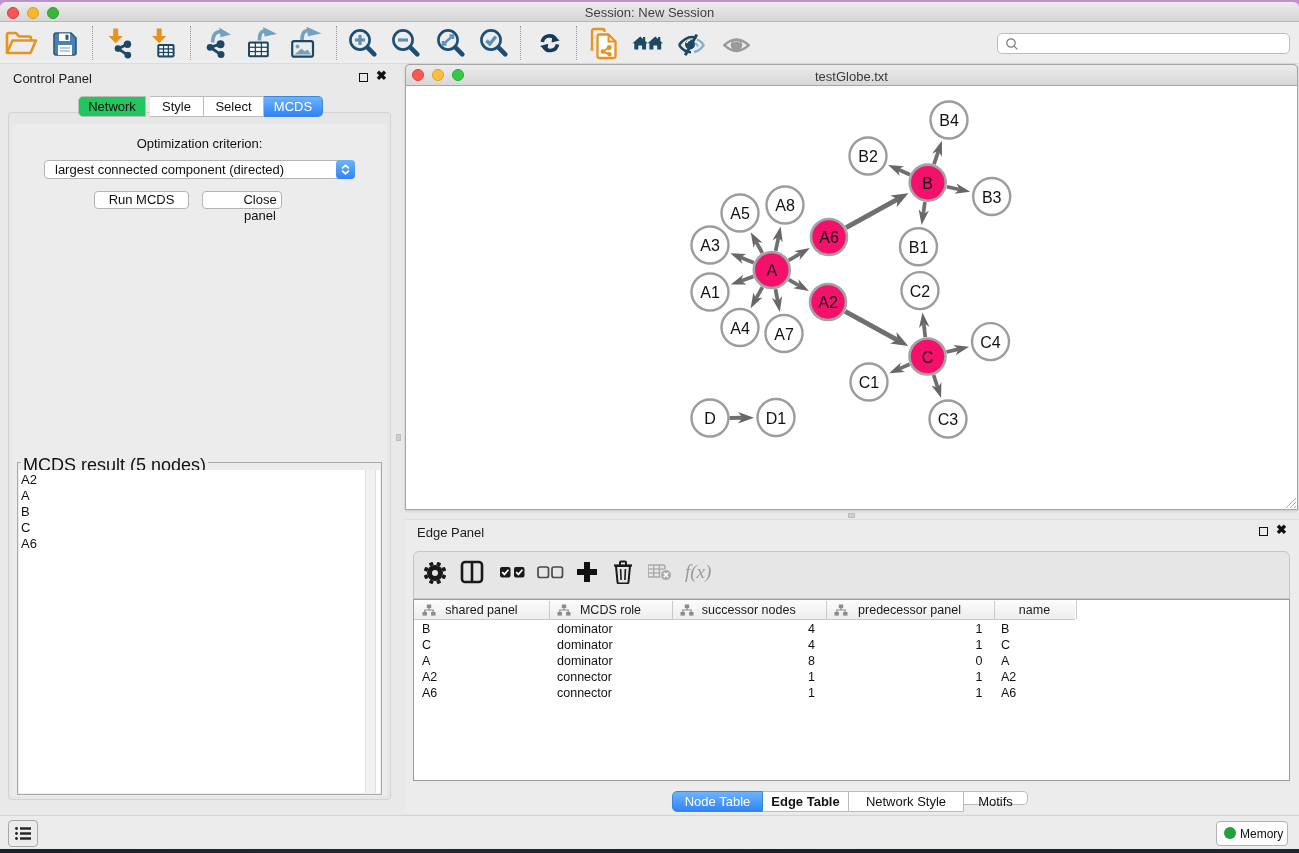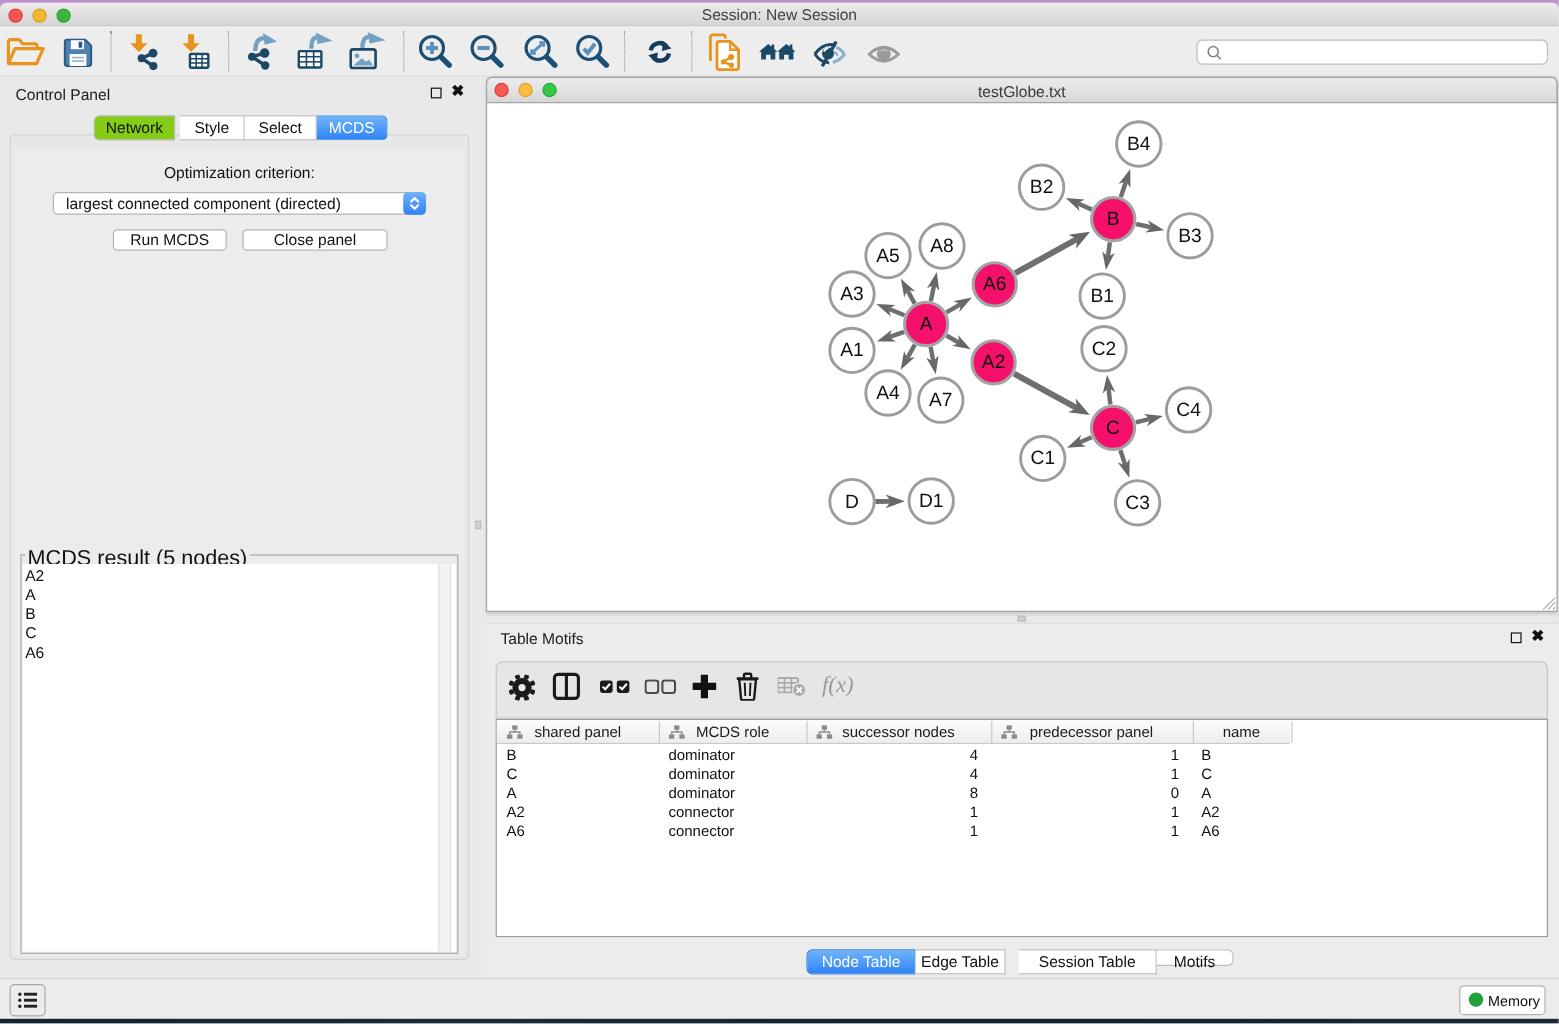--- a/index.html
+++ b/index.html
@@ -157,41 +157,41 @@
 <svg class="abs" style="left:1005px;top:37px;" width="14" height="14" viewBox="0 0 14 14">
     <circle cx="6" cy="6" r="4.2" fill="none" stroke="#7c7c7c" stroke-width="1.2"></circle>
     <line x1="9.2" y1="9.2" x2="12.3" y2="12.3" stroke="#7c7c7c" stroke-width="1.2"></line>
   </svg>
 
 <div class="abs" style="left:13px;top:71px;font-size:13px;color:#1d1d1d;">Control Panel</div>
 <div class="abs" style="left:359px;top:73px;width:9px;height:9px;border:1.5px solid #111;"></div>
 <div class="abs" style="left:376px;top:68px;font-size:13px;font-weight:bold;color:#111;">✖</div>
 
 <div class="abs" style="left:78px;top:96px;width:245px;height:21px;z-index:5;">
-  <div class="abs" style="left:0;top:0;width:68px;height:21px;background:#84cc16;border:1px solid #bcbcbc;border-radius:5px 0 0 5px;font-size:13px;text-align:center;line-height:19px;color:#111;">Network</div>
+  <div class="abs" style="left:0;top:0;width:68px;height:21px;background:#22c55e;border:1px solid #bcbcbc;border-radius:5px 0 0 5px;font-size:13px;text-align:center;line-height:19px;color:#111;">Network</div>
   <div class="abs" style="left:72px;top:0;width:54px;height:21px;background:#fff;border:1px solid #bcbcbc;border-left:none;font-size:13px;text-align:center;line-height:19px;color:#111;">Style</div>
   <div class="abs" style="left:126px;top:0;width:60px;height:21px;background:#fff;border:1px solid #bcbcbc;border-left:none;font-size:13px;text-align:center;line-height:19px;color:#111;">Select</div>
   <div class="abs" style="left:186px;top:0;width:59px;height:21px;background:linear-gradient(#6eb3fa,#3084f7);border:1px solid #3b87e0;border-left:none;border-radius:0 5px 5px 0;font-size:13px;text-align:center;line-height:19px;color:#fff;">MCDS</div>
 </div>
 
 <div class="abs" style="left:8px;top:112px;width:383px;height:688px;background:#e7e7e7;border:1px solid #d2d2d2;border-radius:4px;"></div>
 <div class="abs" style="left:12px;top:124px;width:375px;height:672px;background:#ececec;"></div>
 
 <div class="abs" style="left:0px;top:136px;width:399px;text-align:center;font-size:13px;color:#111;">Optimization criterion:</div>
 
 <div class="abs" style="left:44px;top:160px;width:311px;height:19px;background:#fff;border:1px solid #b4b4b4;border-radius:4px;"></div>
 <div class="abs" style="left:55px;top:162px;font-size:13px;color:#111;">largest connected component (directed)</div>
 <div class="abs" style="left:336px;top:160px;width:19px;height:19px;background:linear-gradient(#6eb3fa,#2f83f7);border-radius:4px;"></div>
 <svg class="abs" style="left:338px;top:162px;" width="15" height="15" viewBox="0 0 15 15">
     <path d="M4.6 5.9 L7.5 3.1 L10.4 5.9" fill="none" stroke="#fff" stroke-width="1.8" stroke-linecap="round" stroke-linejoin="round"></path>
     <path d="M4.6 9.1 L7.5 11.9 L10.4 9.1" fill="none" stroke="#fff" stroke-width="1.8" stroke-linecap="round" stroke-linejoin="round"></path>
   </svg>
 
 <div class="abs" style="left:94px;top:191px;width:95px;height:18px;background:#fff;border:1px solid #b4b4b4;border-radius:4px;font-size:13px;text-align:center;line-height:16px;color:#111;">Run MCDS</div>
-<div class="abs" style="left:202px;top:191px;width:121px;height:18px;background:#fff;border:1px solid #b4b4b4;border-radius:4px;font-size:13px;text-align:center;line-height:16px;color:#111;">Close panel</div>
+<div class="abs" style="left:202px;top:191px;width:80px;height:18px;background:#fff;border:1px solid #b4b4b4;border-radius:4px;font-size:13px;text-align:center;line-height:16px;color:#111;padding-left:36px;">Close panel</div>
 
 <div class="abs" style="left:17px;top:462px;width:365px;height:333px;border:1px solid #aaaaaa;"></div>
 <div class="abs" style="left:21px;top:455px;background:#ececec;padding:0 2px;font-size:18px;color:#111;">MCDS result (5 nodes)</div>
 <div class="abs" style="left:19px;top:470px;width:361px;height:323px;background:#fff;"></div>
 <div class="abs" style="left:365px;top:470px;width:11px;height:323px;background:#f2f2f2;border-left:1px solid #e0e0e0;border-right:1px solid #e0e0e0;"></div>
 <div class="abs" style="left:21px;top:472px;font-size:13px;color:#111;line-height:16px;">A2<br>A<br>B<br>C<br>A6</div>
 
 <div class="abs" style="left:405px;top:64px;width:893px;height:446px;background:#fff;border:1px solid #a5a5a5;border-radius:5px 5px 0 0;box-shadow:0 1px 3px rgba(0,0,0,0.15);"></div>
 <div class="abs" style="left:405px;top:64px;width:893px;height:22px;background:linear-gradient(#ececec,#d7d7d7);border:1px solid #a5a5a5;border-radius:5px 5px 0 0;"></div>
 <div class="abs" style="left:405px;top:69px;width:893px;text-align:center;font-size:13px;color:#3a3a3a;">testGlobe.txt</div>
@@ -287,21 +287,21 @@
 <svg class="abs" style="left:1283px;top:495px;" width="14" height="14" viewBox="0 0 14 14">
 <line x1="3" y1="13" x2="13" y2="3" stroke="#aaa" stroke-width="1"></line>
 <line x1="7" y1="13" x2="13" y2="7" stroke="#aaa" stroke-width="1"></line>
 <line x1="11" y1="13" x2="13" y2="11" stroke="#aaa" stroke-width="1"></line>
 </svg>
 
 <div class="abs" style="left:396px;top:434px;width:5px;height:7px;background:#cfcfcf;border:1px solid #bdbdbd;"></div>
 <div class="abs" style="left:848px;top:513px;width:7px;height:5px;background:#cfcfcf;border:1px solid #bdbdbd;"></div>
 
 <div class="abs" style="left:405px;top:519px;width:894px;height:294px;background:#ececec;border-top:1px solid #dddddd;"></div>
-<div class="abs" style="left:417px;top:525px;font-size:13px;color:#1d1d1d;">Table Motifs</div>
+<div class="abs" style="left:417px;top:525px;font-size:13px;color:#1d1d1d;">Edge Panel</div>
 <div class="abs" style="left:1259px;top:527px;width:9px;height:9px;border:1.5px solid #111;"></div>
 <div class="abs" style="left:1276px;top:522px;font-size:13px;font-weight:bold;color:#111;">✖</div>
 
 <div class="abs" style="left:413px;top:551px;width:877px;height:48px;background:#e6e6e6;border:1px solid #c6c6c6;border-radius:6px 6px 0 0;"></div>
 <div id="table-toolbar" class="abs" style="left:413px;top:551px;width:951px;height:48px;">
 <svg class="abs" style="left:11px;top:11px;" width="22" height="22" viewBox="0 0 22 22">
       <circle cx="11" cy="11" r="8.0" fill="#1a1a1a"></circle>
       <rect x="-2.0" y="-2.6" width="4.0" height="3.6" rx="0.8" fill="#1a1a1a" transform="translate(19.13 14.37) rotate(112.5)"></rect>
       <rect x="-2.0" y="-2.6" width="4.0" height="3.6" rx="0.8" fill="#1a1a1a" transform="translate(14.37 19.13) rotate(157.5)"></rect>
       <rect x="-2.0" y="-2.6" width="4.0" height="3.6" rx="0.8" fill="#1a1a1a" transform="translate(7.63 19.13) rotate(202.5)"></rect>
@@ -407,22 +407,22 @@
 <div class="abs" style="left:587px;top:70px;font-size:12.5px;color:#111;">A2</div>
 <div class="abs" style="left:8px;top:86px;font-size:12.5px;color:#111;">A6</div>
 <div class="abs" style="left:143px;top:86px;font-size:12.5px;color:#111;">connector</div>
 <div class="abs" style="left:300px;top:86px;width:101px;text-align:right;font-size:12.5px;color:#111;">1</div>
 <div class="abs" style="left:470px;top:86px;width:98.5px;text-align:right;font-size:12.5px;color:#111;">1</div>
 <div class="abs" style="left:587px;top:86px;font-size:12.5px;color:#111;">A6</div>
 </div>
 
 <div class="abs" style="left:672px;top:791px;width:357px;height:21px;">
   <div class="abs" style="left:0;top:0;width:91px;height:21px;background:linear-gradient(#6eb3fa,#3084f7);border:1px solid #3b87e0;border-radius:5px 0 0 5px;font-size:13px;text-align:center;line-height:19px;color:#fff;">Node Table</div>
-  <div class="abs" style="left:91px;top:0;width:75px;height:21px;background:#fff;border:1px solid #bcbcbc;border-left:none;font-size:13px;text-align:center;line-height:19px;color:#111;">Edge Table</div>
-  <div class="abs" style="left:177px;top:0;width:115px;height:21px;background:#fff;border:1px solid #bcbcbc;border-left:none;font-size:13px;text-align:center;line-height:19px;color:#111;">Session Table</div>
+  <div class="abs" style="left:91px;top:0;width:86px;height:21px;background:#fff;border:1px solid #bcbcbc;border-left:none;font-size:13px;text-align:center;line-height:19px;color:#111;font-weight:bold;">Edge Table</div>
+  <div class="abs" style="left:177px;top:0;width:115px;height:21px;background:#fff;border:1px solid #bcbcbc;border-left:none;font-size:13px;text-align:center;line-height:19px;color:#111;">Network Style</div>
   <div class="abs" style="left:292px;top:0;width:64px;height:14px;background:#fff;border:1px solid #bcbcbc;border-left:none;border-radius:0 5px 5px 0;font-size:13px;text-align:center;line-height:19px;color:#111;">Motifs</div>
 </div>
 
 <div class="abs" style="left:0;top:815px;width:1299px;height:34px;background:#ececec;border-top:1px solid #d4d4d4;"></div>
 <div class="abs" style="left:8px;top:820px;width:30px;height:27px;background:#ececec;border:1px solid #a8a8a8;border-radius:4px;"></div>
 <svg class="abs" style="left:15px;top:826px;" width="16" height="15" viewBox="0 0 16 15">
   <circle cx="1.5" cy="2.5" r="1.4" fill="#222"></circle>
     <rect x="5" y="1.3" width="11" height="2.4" fill="#222"></rect>
   <circle cx="1.5" cy="7.5" r="1.4" fill="#222"></circle>
     <rect x="5" y="6.3" width="11" height="2.4" fill="#222"></rect>

